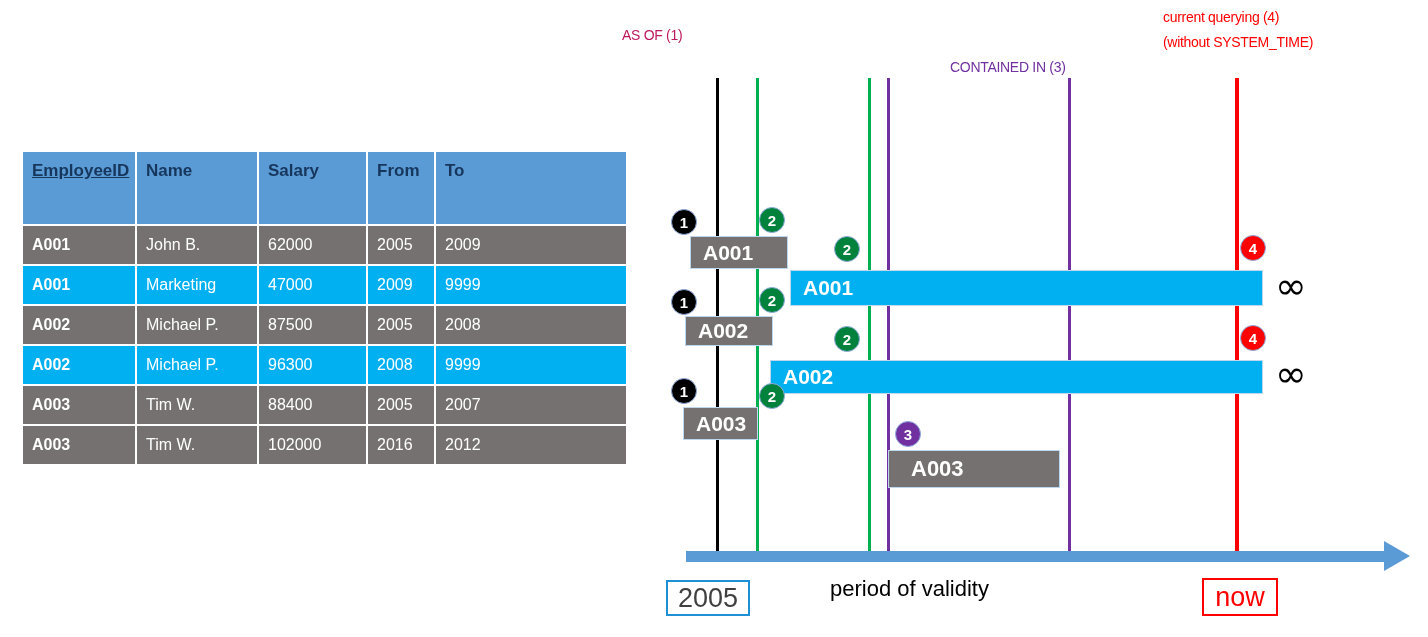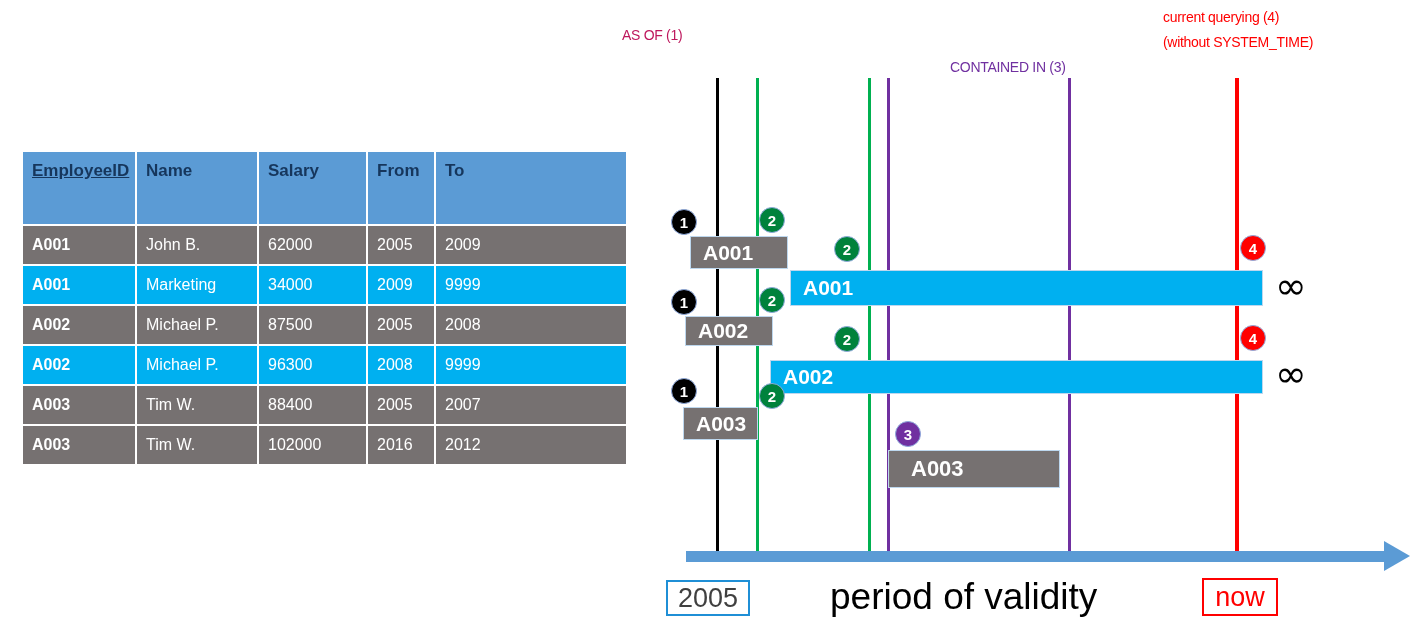--- a/index.html
+++ b/index.html
@@ -93,21 +93,21 @@
     display:flex;align-items:center;justify-content:center;
     font-size:27px;background:#ffffff;
   }
   #box-2005{left:666px;top:580px;width:84px;height:36px;
     border:2px solid #1f8fd6;color:#404040;}
   #box-now{left:1202px;top:578px;width:76px;height:38px;
     border:2px solid #ff0000;color:#ff0000;}
 
   #axis-caption{
     position:absolute;left:830px;top:576px;
-    font-size:37px;color:#000000;white-space:nowrap;
+    font-size:22px;color:#000000;white-space:nowrap;
   }
 </style>
 </head>
 <body>
 
 <table id="emp-table">
   <colgroup>
     <col class="c0">
       <col class="c1">
       <col class="c2">
@@ -127,21 +127,21 @@
     <tr class="row-gray">
       <td>A001</td>
       <td>John  B.</td>
       <td>62000</td>
       <td>2005</td>
       <td>2009</td>
     </tr>
     <tr class="row-cyan">
       <td>A001</td>
       <td>Marketing</td>
-      <td>34000</td>
+      <td>47000</td>
       <td>2009</td>
       <td>9999</td>
     </tr>
     <tr class="row-gray">
       <td>A002</td>
       <td>Michael P.</td>
       <td>87500</td>
       <td>2005</td>
       <td>2008</td>
     </tr>

